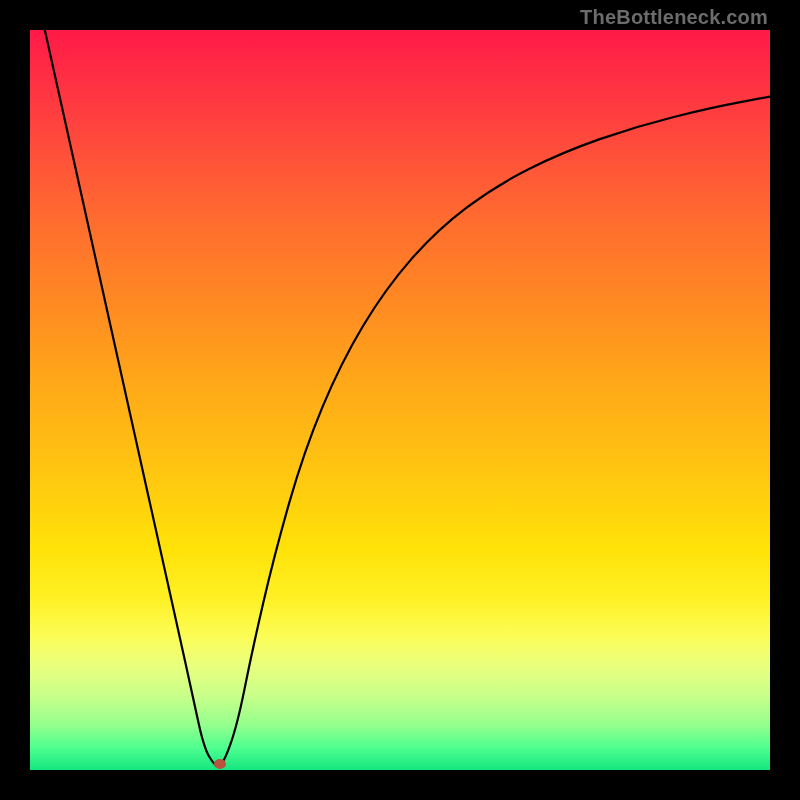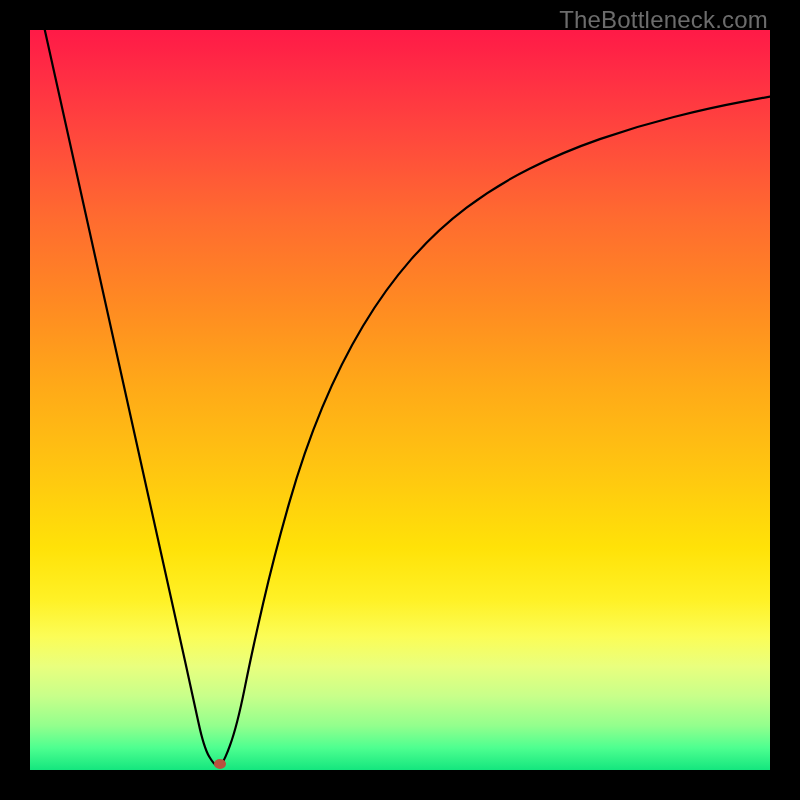--- a/index.html
+++ b/index.html
@@ -39,22 +39,22 @@
       #c8ff8a 90%,
       #93ff8d 94%,
       #4eff90 97%,
       #14e67e 100%
     );
   }
   .watermark {
     position: absolute;
     top: 6px;
     right: 32px;
-    font-size: 24px;
-    font-weight: 400;
+    font-size: 20px;
+    font-weight: 700;
     color: #6c6c6c;
     letter-spacing: 0.2px;
     user-select: none;
   }
   svg.curve {
     position: absolute;
     left: 0;
     top: 0;
     width: 740px;
     height: 740px;

